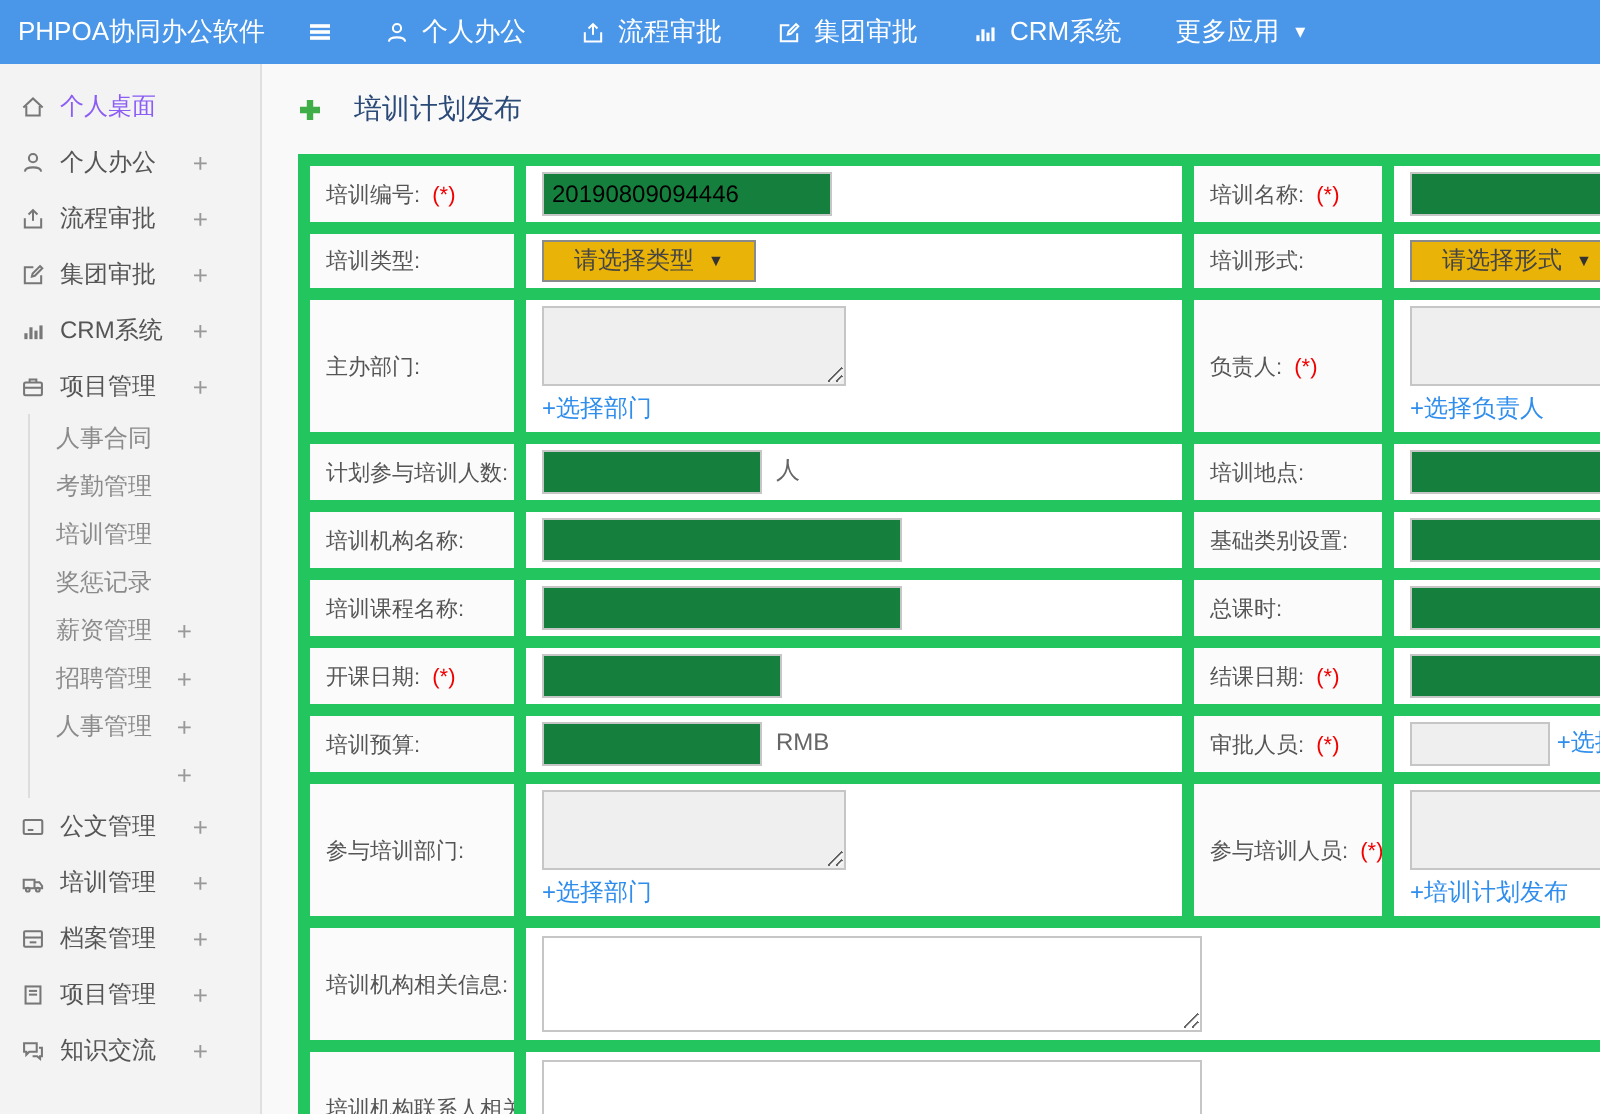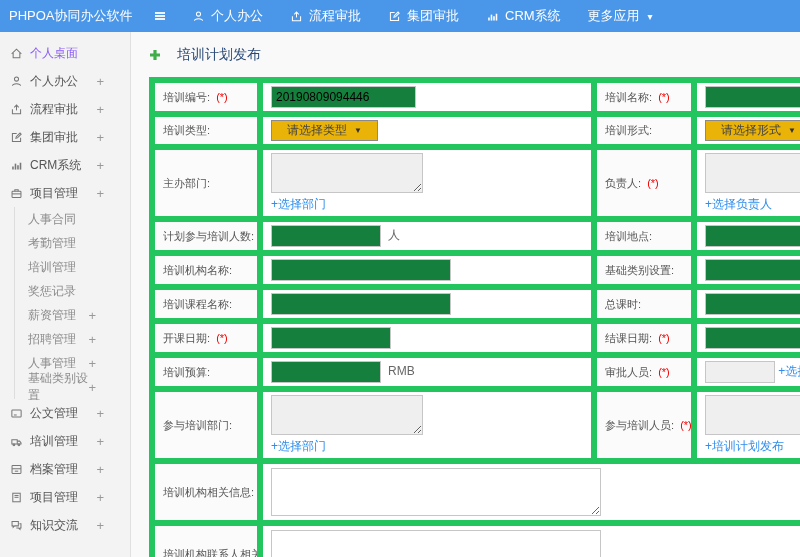--- a/index.html
+++ b/index.html
@@ -197,21 +197,20 @@
       </div>
       <div class="side-item lvl1">
         <span class="s-label">招聘管理</span>
         <span class="exp">+</span>
       </div>
       <div class="side-item lvl1">
         <span class="s-label">人事管理</span>
         <span class="exp">+</span>
       </div>
       <div class="side-item lvl1">
-        <span class="s-label">基础类别设置</span>
         <span class="exp">+</span>
       </div>
       <div class="side-item lvl0">
         <span class="icon">
           <svg width="13" height="13" viewBox="0 0 14 14" fill="none" stroke="currentColor" stroke-width="1.1">
             <rect x="2" y="3.2" width="10" height="7.6" rx="0.8"></rect>
             <path d="M4.2 8.6 H7.2"></path>
           </svg>
         </span>
         <span class="s-label">公文管理</span>

